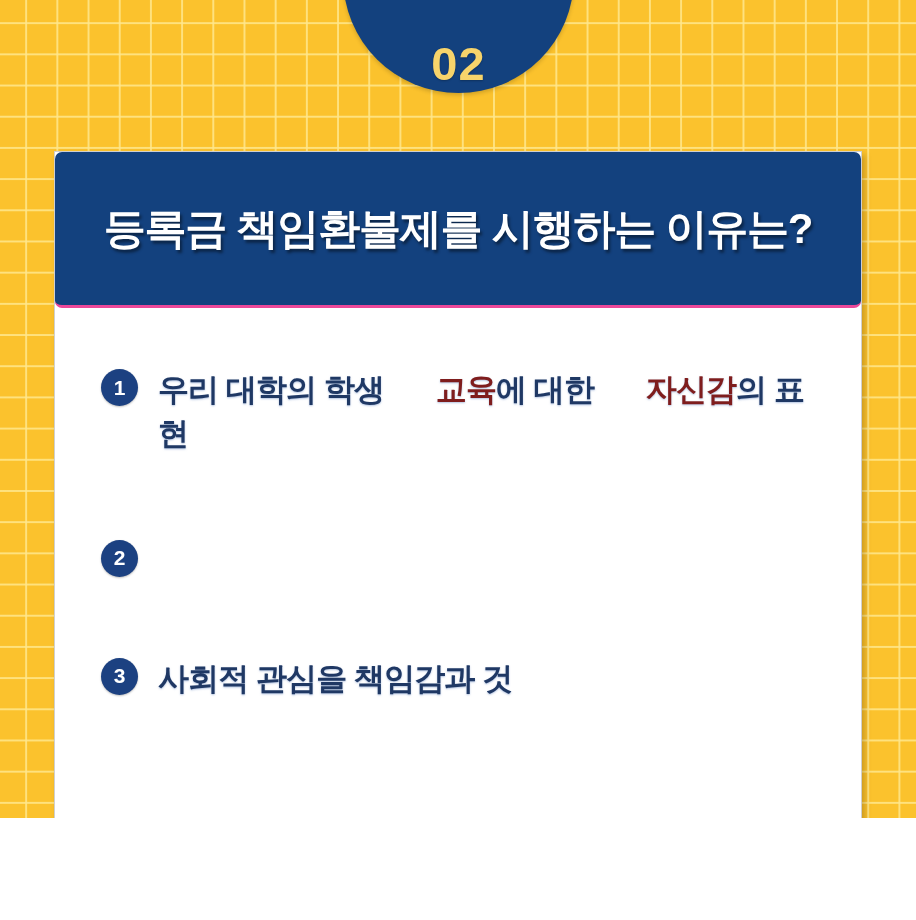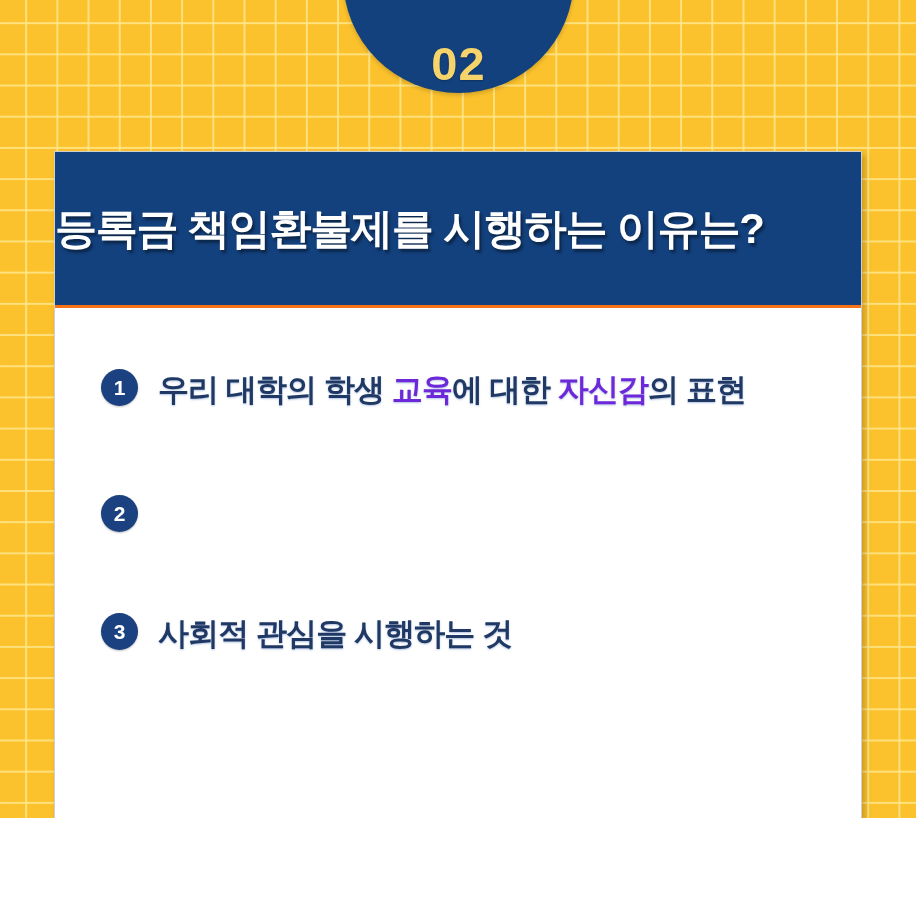--- a/index.html
+++ b/index.html
@@ -64,22 +64,23 @@
     flex-direction: column;
     box-sizing: border-box;
     border: 1px solid #cfcfcf;
   }
 
   #card-header {
     flex: 0 0 153px;
     background: #13417E;
     display: flex;
     align-items: center;
-    justify-content: flex-start;
-    border-bottom: 3px solid #f97316;
+    justify-content: center;
+    border-bottom: 3px solid #ec4899;
+    border-radius: 7px;
   }
   #card-title {
     color: #FFFFFF;
     font-size: 42px;
     font-weight: bold;
     letter-spacing: -1.2px;
     white-space: nowrap;
     text-shadow: 2px 3px 3px rgba(0,0,0,0.45);
   }
 
@@ -117,21 +118,22 @@
 
   .reason-text {
     color: #1F3864;
     font-size: 31px;
     font-weight: bold;
     line-height: 1.43;
     letter-spacing: -0.9px;
     text-shadow: 0 1px 2px rgba(120,150,200,0.55);
   }
   .reason-text .hl {
-    color: #6d28d9;
+    color: #7f1d1d;
+    margin-left: 44px;
   }
   .reason-text .line2 { display: block; }
 </style>
 </head>
 <body>
 
 <div id="poster">
 
   <div id="step-badge">
     <span class="step-num">02</span>
@@ -150,18 +152,18 @@
         <span class="reason-text"><span>우리 대학의 학생 </span><span class="hl">교육</span><span>에 대한 </span><span class="hl">자신감</span><span>의 표현</span></span>
       </div>
 
       <div class="reason-row r2">
         <span class="badge-num">2</span>
         <span class="reason-text"></span>
       </div>
 
       <div class="reason-row r3">
         <span class="badge-num">3</span>
-        <span class="reason-text"><span class="line2">사회적 관심을 시행하는 것</span></span>
+        <span class="reason-text"><span class="line2">사회적 관심을 책임감과 것</span></span>
       </div>
 
     </div>
   </div>
 </div>
 
 </body></html>

